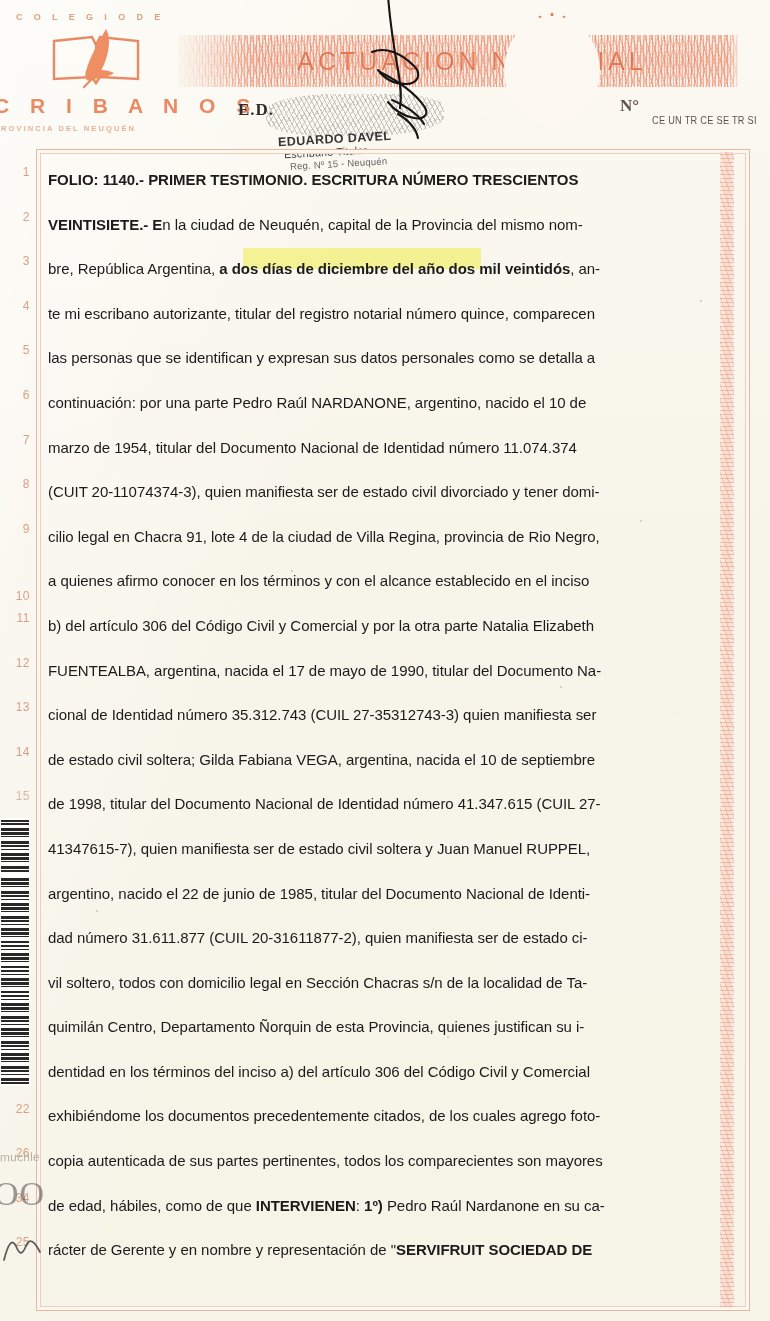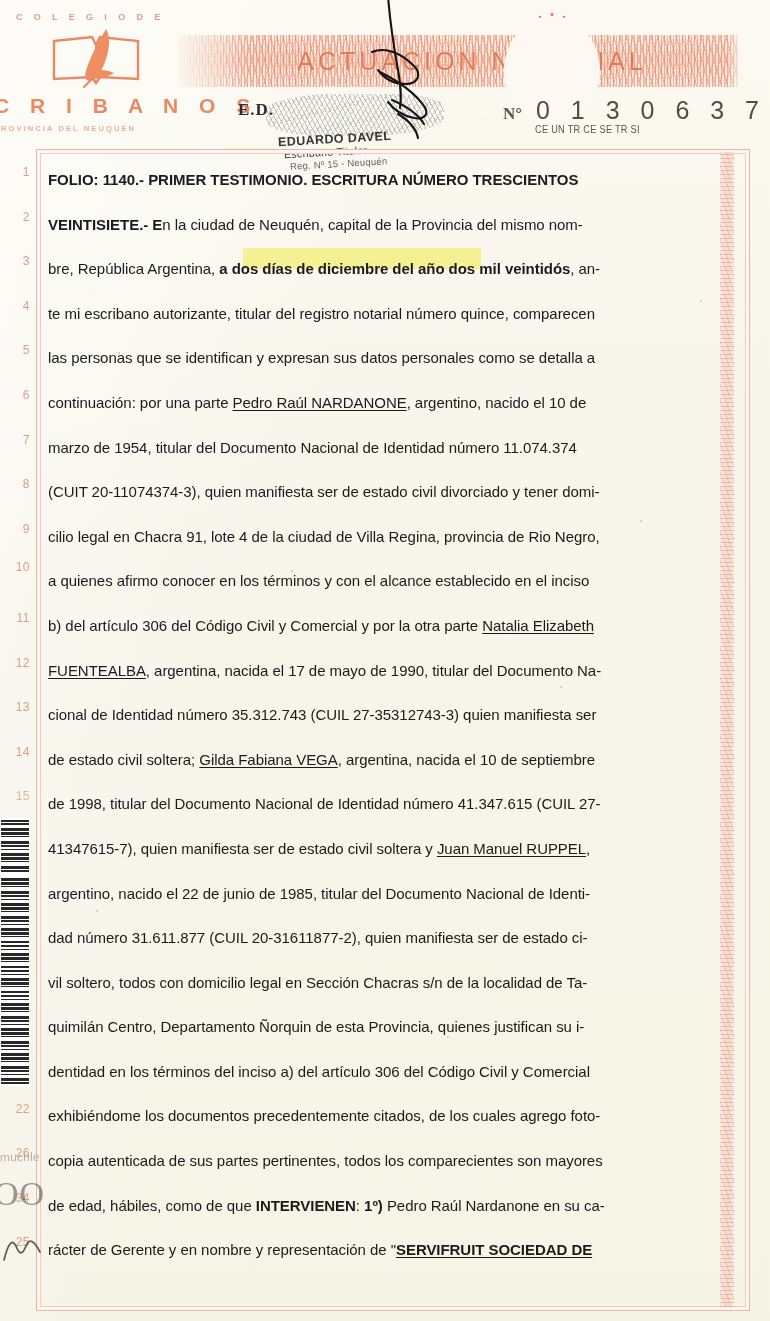--- a/index.html
+++ b/index.html
@@ -333,21 +333,20 @@
     font-size: 15px;
   }
   .tline {
     position: relative;
     height: 44.6px;
     line-height: 44.6px;
     white-space: nowrap;
     letter-spacing: -.05px;
   }
   .u {
-    text-decoration: underline;
     text-underline-offset: 2px;
     text-decoration-thickness: 1px;
   }
   .hl-mark {
     position: absolute;
     left: 243px; top: 248px;
     width: 238px; height: 21px;
     background: #f2f07a;
     opacity: .78;
     border-radius: 1px;
@@ -436,40 +435,39 @@
       <div class="stamp-smudge"></div>
       <div class="stamp-initials">E.D.</div>
       <div class="stamp-name">EDUARDO DAVEL</div>
       <div class="stamp-role">Escribano Titular</div>
       <div class="stamp-reg">Reg. Nº 15 - Neuquén</div>
     </div>
 
     <div class="serial">
       <div class="serial-row">
         <span class="serial-hash">N°</span>
-        <span class="serial-digits">0 1 3 0 6 3 7</span>
       </div>
       <div class="serial-words">CE UN TR CE SE TR SI</div>
     </div>
   </div>
 
   <div class="frame"></div>
   <div class="edge-strip"></div>
 
   <div class="linenums">
       <div class="linenum" style="top: 16px;">1</div>
       <div class="linenum" style="top: 60.6px;">2</div>
       <div class="linenum" style="top: 105.2px;">3</div>
       <div class="linenum" style="top: 149.8px;">4</div>
       <div class="linenum" style="top: 194.4px;">5</div>
       <div class="linenum" style="top: 239px;">6</div>
       <div class="linenum" style="top: 283.6px;">7</div>
       <div class="linenum" style="top: 328.2px;">8</div>
       <div class="linenum" style="top: 372.8px;">9</div>
-      <div class="linenum" style="top: 411px;">10</div>
+      <div class="linenum" style="top: 440px;">10</div>
       <div class="linenum" style="top: 462px;">11</div>
       <div class="linenum" style="top: 506.6px;">12</div>
       <div class="linenum" style="top: 551.2px;">13</div>
       <div class="linenum" style="top: 595.8px; padding-left: 40px;">14</div>
       <div class="linenum" style="top: 640.4px; opacity: 0.75;">15</div>
       <div class="linenum" style="top: 685px; opacity: 0;">16</div>
       <div class="linenum" style="top: 729.6px; opacity: 0;">17</div>
       <div class="linenum" style="top: 774.2px; opacity: 0;">18</div>
       <div class="linenum" style="top: 818.8px; opacity: 0;">19</div>
       <div class="linenum" style="top: 863.4px; opacity: 0;">20</div>

